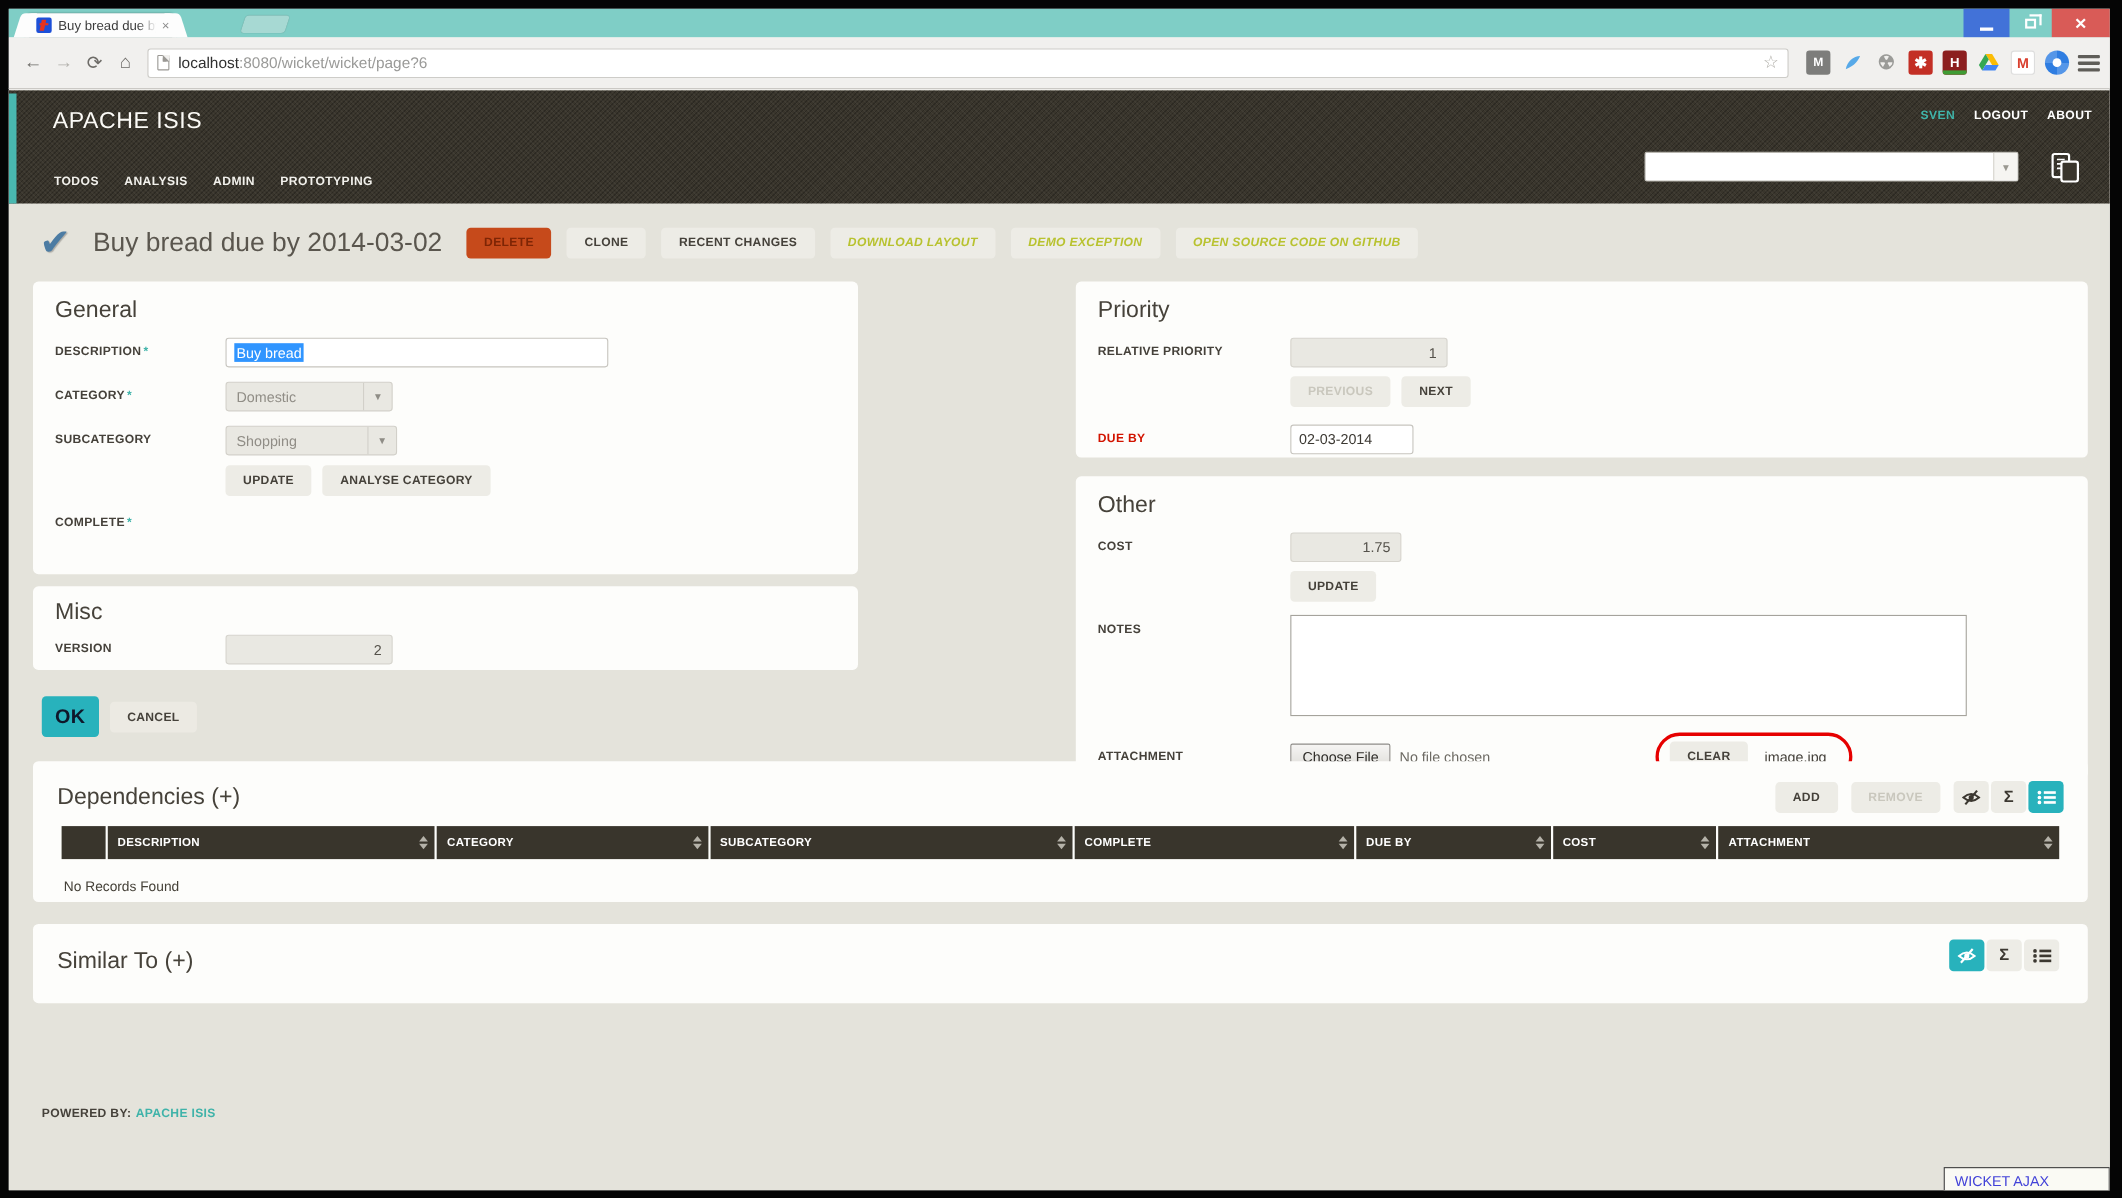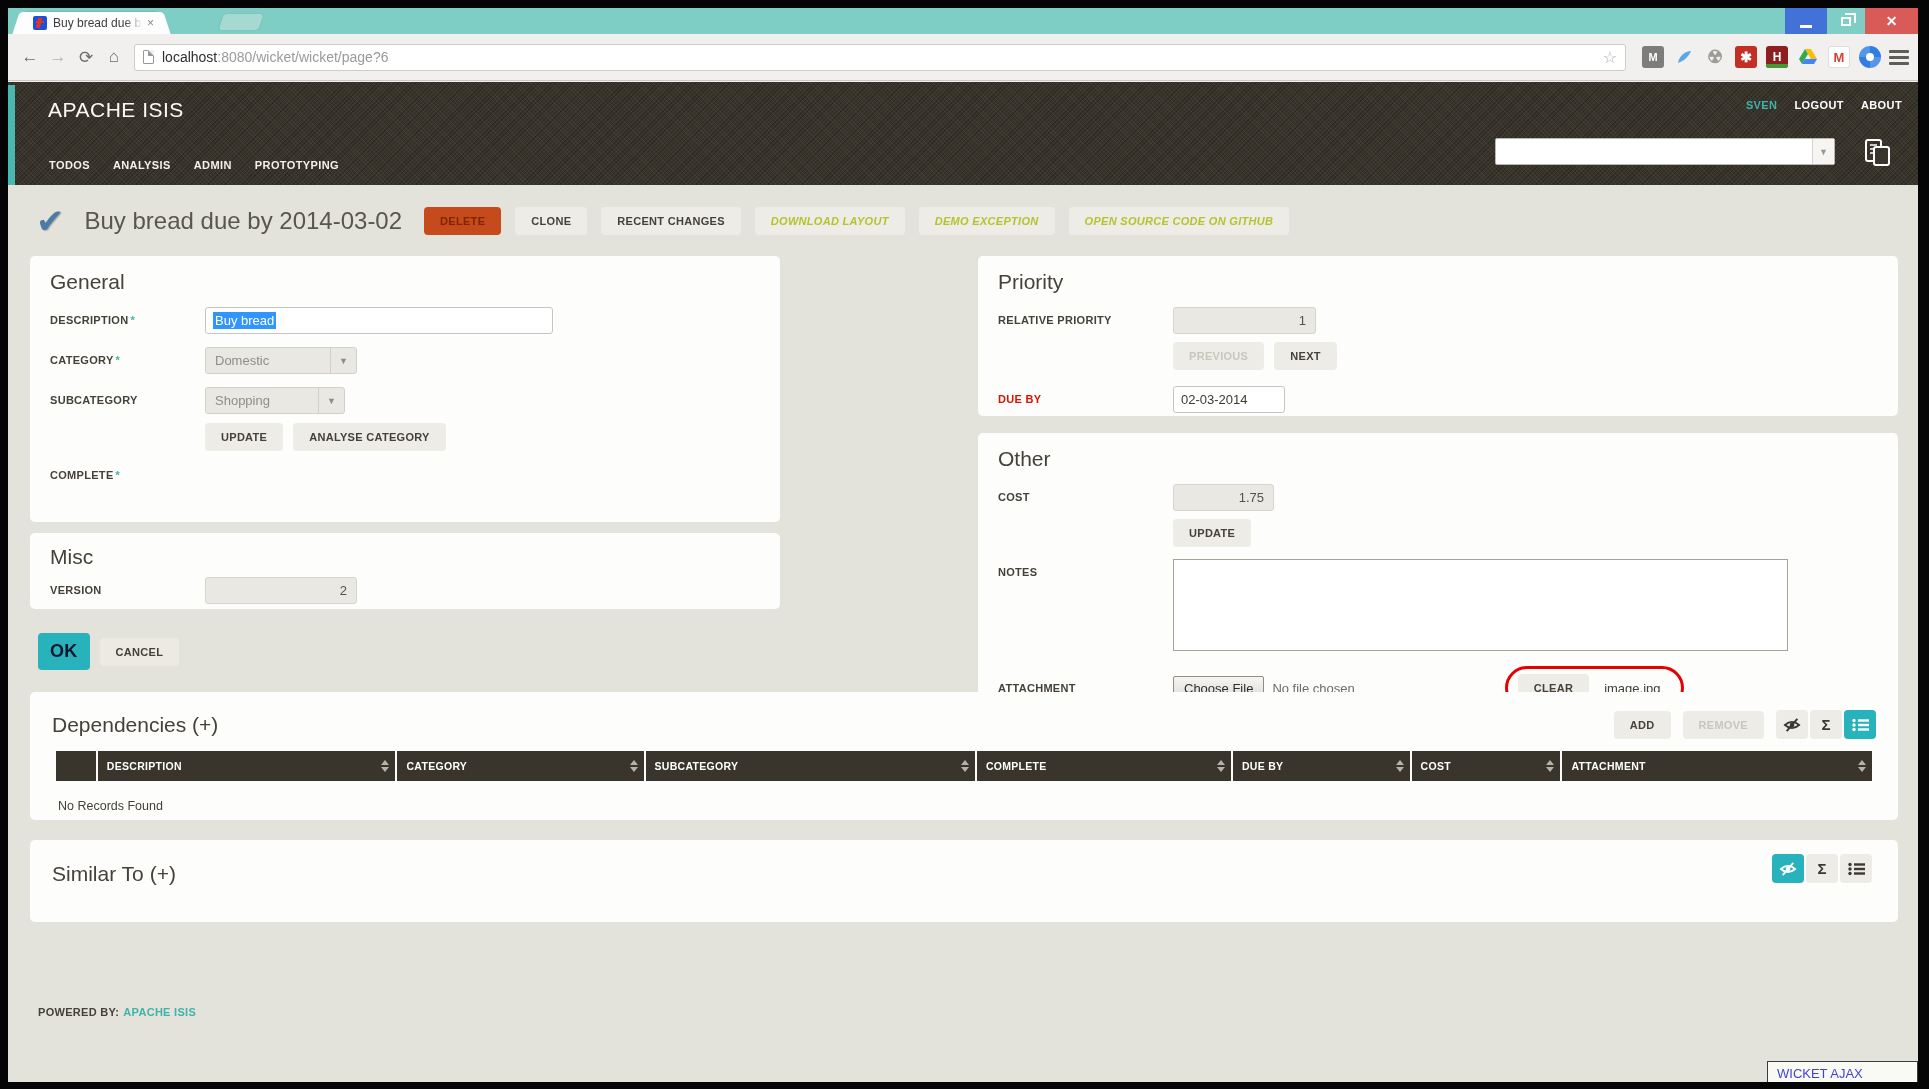--- a/index.html
+++ b/index.html
@@ -83,21 +83,21 @@
   .btn.green { background:#55a357; color:#1d641f; }
   .btn.ok { background:#28b2bc; color:#0f172a; padding:8px 12px; font-size:18px; }
   .btn.cancel { background:#eceae3; }
 
   .panel { position:absolute; background:#fdfdfb; border-radius:5px; }
   .p-general { left:22px; top:174px; width:750px; height:266px; padding:14px 20px; }
   .p-misc    { left:22px; top:451px; width:750px; height:76px;  padding:12px 20px; }
   .p-priority{ left:970px; top:174px; width:920px; height:160px; padding:14px 20px; }
   .p-other   { left:970px; top:351px; width:920px; height:275px; padding:14px 20px; }
   .p-deps    { left:22px; top:610px; width:1868px; height:128px; padding:10px 0 0 0; }
-  .p-similar { left:22px; top:758px; width:1868px; height:82px; }
+  .p-similar { left:22px; top:758px; width:1868px; height:72px; }
 
   .sechead { font-size:21px; color:#46423a; }
   .frow { display:flex; margin-top:13px; align-items:flex-start; }
   .frow > label { width:155px; flex:0 0 155px; font-size:11px; font-weight:bold; color:#45413a; letter-spacing:.3px; padding-top:7px; }
   .p-priority .frow > label, .p-other .frow > label { width:175px; flex:0 0 175px; }
   .req { color:#3fb3a9; margin-left:2px; }
   .redlbl { color:#d21400 !important; }
   .tinput { height:27px; border:1px solid #c7c5bf; border-radius:3px; background:#fff; font-size:13px; color:#3c3933; padding:0 7px; display:flex; align-items:center; }
   .tinput .selected { background:#3095ff; color:#fff; padding:1px 2px; }
   .dinput { height:27px; border:1px solid #d6d4cd; border-radius:3px; background:#e9e8e2; font-size:13px; color:#55524b; padding:0 9px; display:flex; align-items:center; justify-content:flex-end; }
@@ -259,21 +259,21 @@
         </div>
         <div class="frow">
           <label><span>CATEGORY</span><span class="req">*</span></label>
           <div class="dselect" style="width:152px;">
             <span class="val">Domestic</span>
             <span class="caret">▼</span>
           </div>
         </div>
         <div class="frow">
           <label>SUBCATEGORY</label>
-          <div class="dselect" style="width:140px;">
+          <div class="dselect" style="width:156px;">
             <span class="val">Shopping</span>
             <span class="caret">▼</span>
           </div>
         </div>
         <div class="btnrow indent" style="margin-top:9px;">
           <span class="btn">UPDATE</span>
           <span class="btn">ANALYSE CATEGORY</span>
         </div>
         <div class="frow" style="margin-top:11px;">
           <label><span>COMPLETE</span><span class="req">*</span></label>

